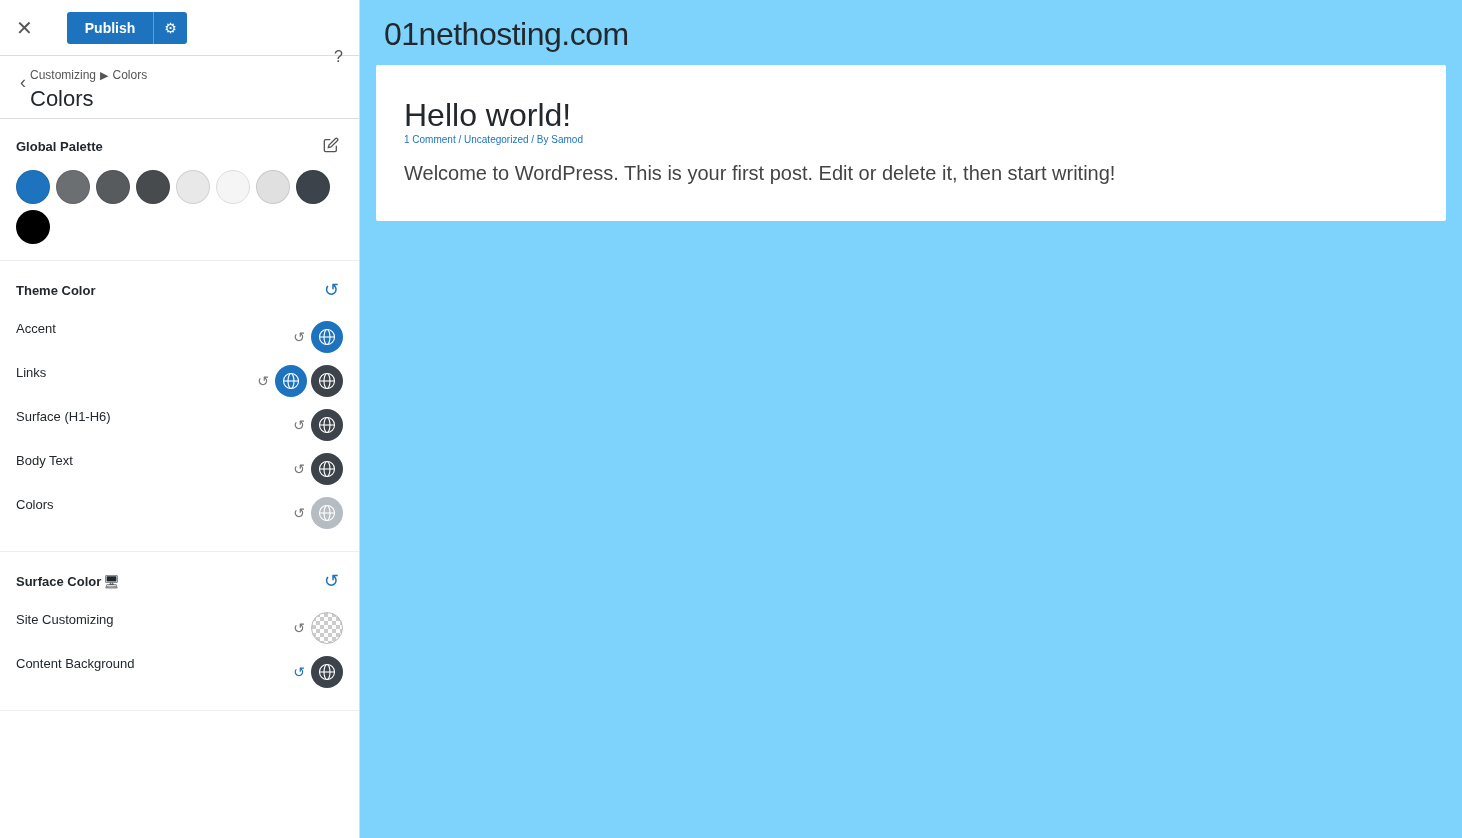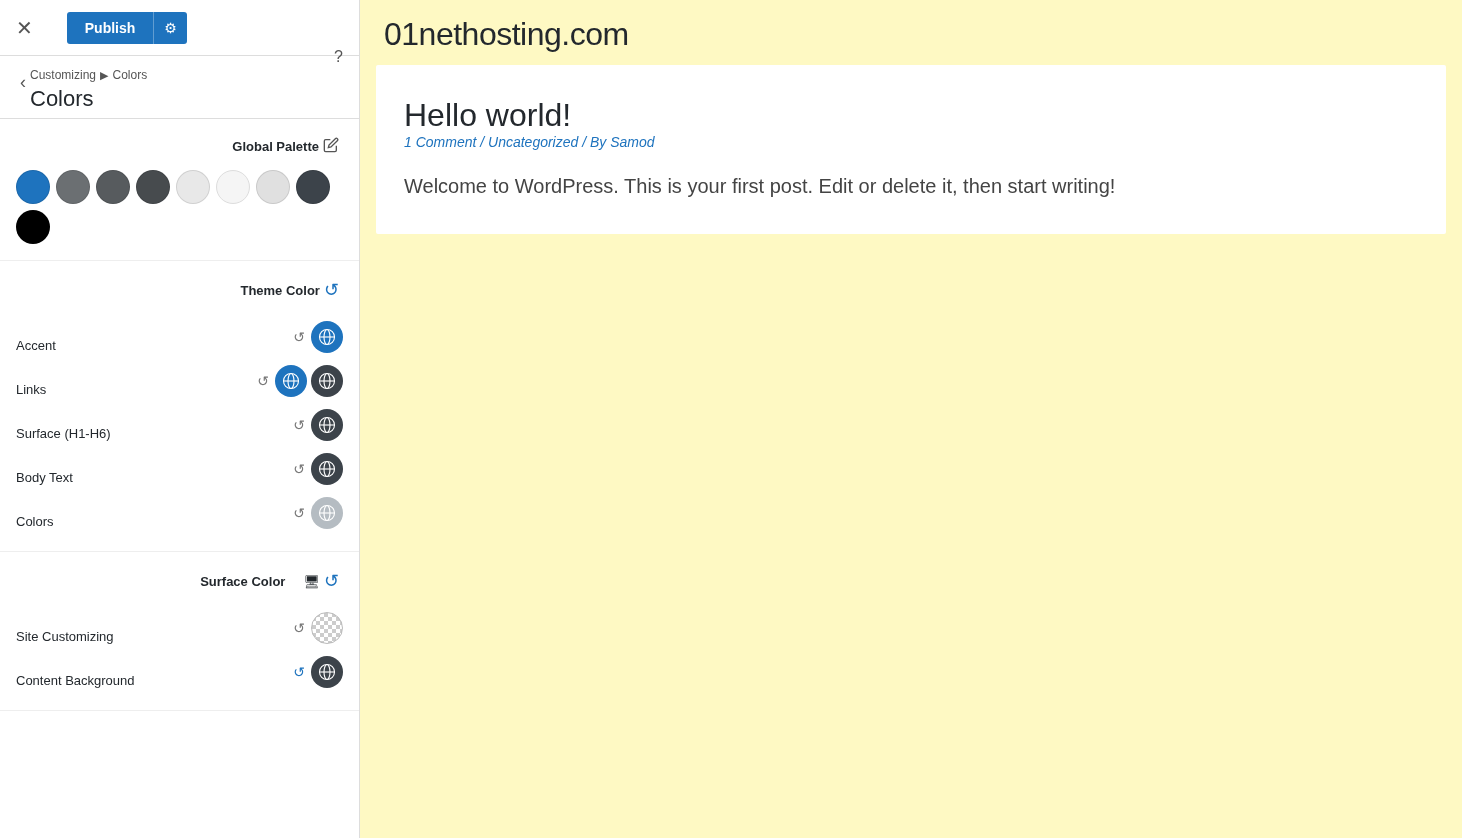--- a/index.html
+++ b/index.html
@@ -97,21 +97,21 @@
     }
 
     
     .section {
       padding: 16px;
       border-bottom: 1px solid #eee;
     }
     .section-header {
       display: flex;
       align-items: center;
-      justify-content: flex-end;
+      justify-content: space-between;
       margin-bottom: 12px;
     }
     .section-title {
       font-size: 13px;
       font-weight: 600;
       color: #23282d;
     }
     .edit-icon-btn {
       background: none;
       border: none;
@@ -139,21 +139,21 @@
       width: 34px;
       height: 34px;
       border-radius: 50%;
       cursor: pointer;
       border: 1px solid rgba(0,0,0,0.1);
     }
 
     
     .color-row {
       display: flex;
-      align-items: flex-end;
+      align-items: flex-start;
       padding: 6px 0;
       gap: 24px;
     }
     .color-row-label {
       font-size: 13px;
       color: #23282d;
       flex: 1;
     }
     .color-row-actions {
       display: flex;
@@ -181,31 +181,31 @@
       background: none;
       border: none;
       cursor: pointer;
       padding: 2px;
     }
 
     
     .section-title-with-icon {
       display: flex;
       align-items: center;
-      gap: 18px;
+      gap: 2px;
     }
     .monitor-icon {
       font-size: 13px;
       color: #23282d;
     }
 
     
     .preview-area {
       flex: 1;
-      background: #fef9c3;
+      background: #7dd3fc;
       overflow-y: auto;
       padding: 0;
     }
     .site-title-bar {
       padding: 16px 24px 12px;
       font-size: 32px;
       font-weight: 400;
       color: #23282d;
       letter-spacing: -0.5px;
     }
@@ -214,24 +214,23 @@
       margin: 0 16px;
       padding: 32px 28px;
       border-radius: 2px;
     }
     .post-title {
       font-size: 32px;
       font-weight: 400;
       color: #23282d;
     }
     .post-meta {
-      font-size: 14px;
+      font-size: 10px;
       color: #1e73be;
-      margin-bottom: 20px;
-      font-style: italic;
+      margin-bottom: 12px;
     }
     .post-excerpt {
       font-size: 20px;
       color: #444;
       line-height: 1.6;
     }
 
     
     .sidebar::-webkit-scrollbar { width: 6px; }
     .sidebar::-webkit-scrollbar-track { background: #f0f0f1; }

